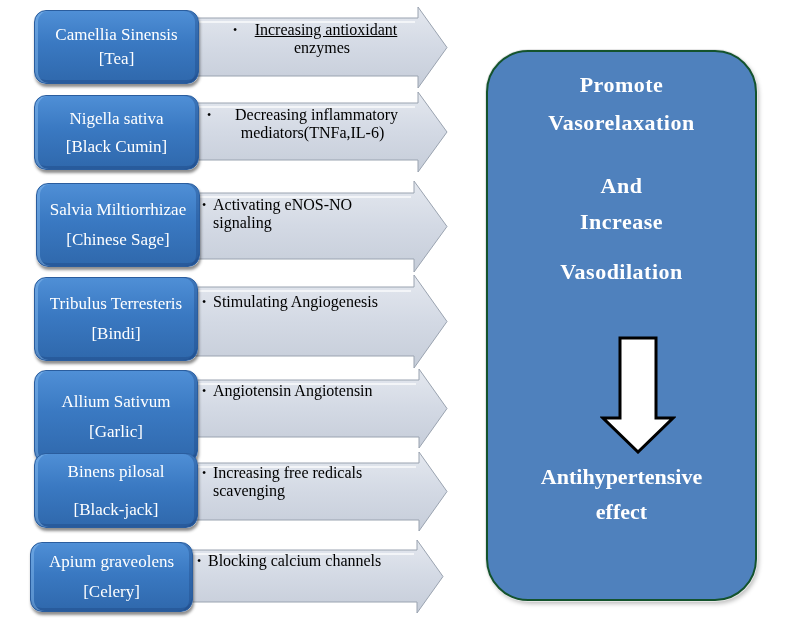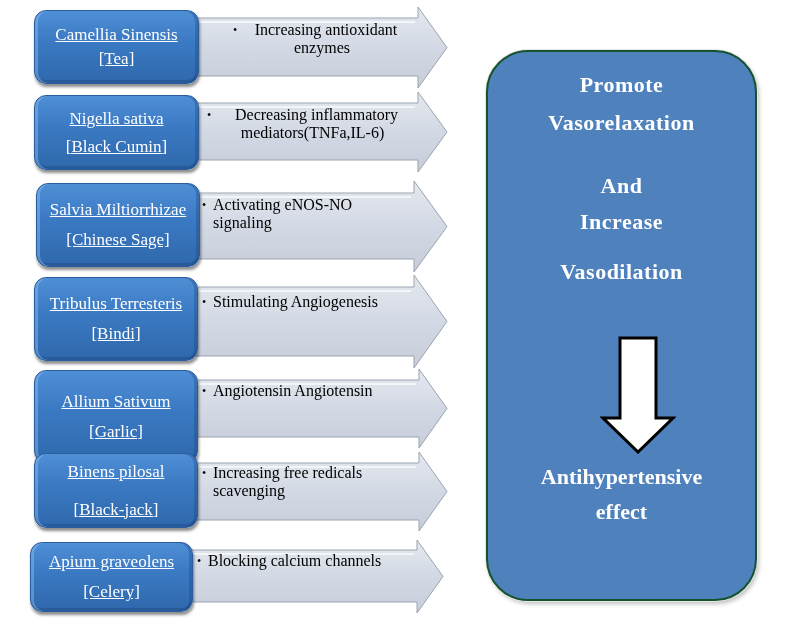--- a/index.html
+++ b/index.html
@@ -10,21 +10,20 @@
     position: absolute;
     border-radius: 12px;
     background: linear-gradient(to bottom, #4f8fd6 0%, #3a79c2 45%, #2f68ac 100%);
     box-shadow: inset 3px 0 0 rgba(140,190,240,0.45), inset -3px 0 0 rgba(30,70,130,0.35), inset 0 -3px 0 rgba(30,70,130,0.4), 1px 3px 3px rgba(0,0,0,0.45);
     border: 1px solid #2a5d9e;
     color: #ffffff;
     display: flex; flex-direction: column; justify-content: center; align-items: center;
     text-align: center;
     font-size: 17px; line-height: 24px;
     box-sizing: border-box;
-    text-decoration: underline;
   }
   .effect-text {
     position: absolute;
     color: #000000;
     font-size: 16px; line-height: 18px;
   }
   .effect-text .bullet { position: absolute; left: -11px; top: 0; font-size: 12px; }
   .panel {
     position: absolute; left: 486px; top: 50px; width: 271px; height: 551px;
     background: #4f81bd;
@@ -59,21 +58,21 @@
         </defs>
         <polygon points="189,18 418,18 418,7 447,47.5 418,88 418,76 189,76" fill="url(#ag0)" stroke="#9aa3b0" stroke-width="1"></polygon>
         <polyline points="192,72 192,22 415,22" fill="none" stroke="#f3f5f8" stroke-width="2"></polyline>
       </svg>
       <div class="herb-box" style="left: 34px; top: 10px; width: 165px; height: 74px;">
         <div>Camellia Sinensis</div>
         <div>[Tea]</div>
       </div>
       <div class="effect-text" style="left: 237px; top: 21px; width: 170px; text-align: center;">
         <span class="bullet" style="left: -4px;">•</span>
-        <div style="padding-left: 8px;">Increasing antioxidant</div>
+        <div style="padding-left: 8px; text-decoration: underline;">Increasing antioxidant</div>
         <div>enzymes</div>
       </div>
     </div>
     <div class="row" style="top: 0px;">
       <svg class="arrow-svg" width="460" height="633">
         <defs>
           <linearGradient id="ag1" x1="0" y1="0" x2="0" y2="1">
       <stop offset="0" stop-color="#e4e8ef"></stop>
             <stop offset="0.5" stop-color="#d3d9e4"></stop>
             <stop offset="1" stop-color="#c6cdd9"></stop>

